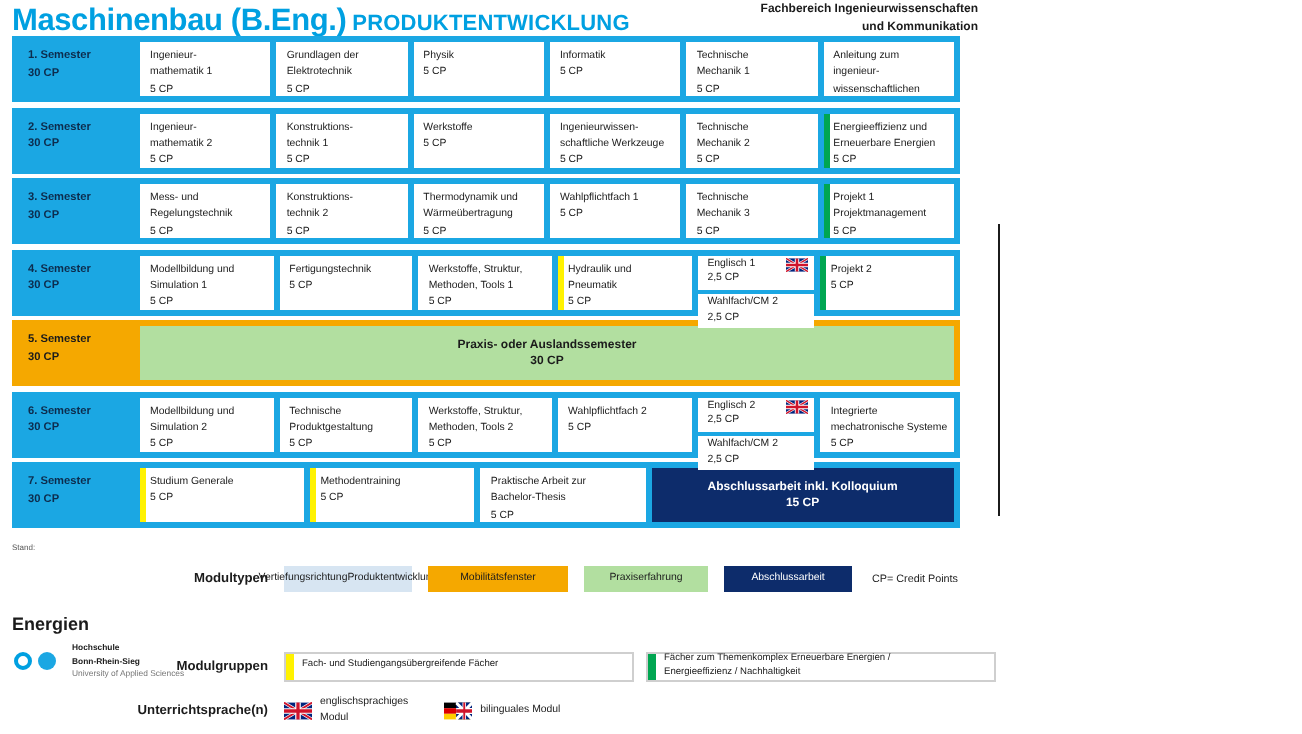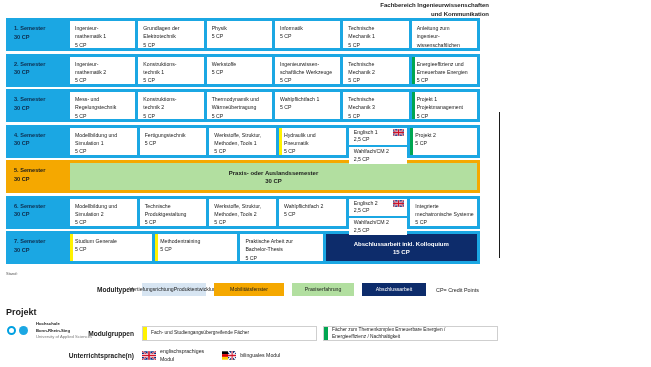--- a/index.html
+++ b/index.html
@@ -126,20 +126,23 @@
 
   .lang-item { display: flex; align-items: center; gap: 4px; }
   .lang-item .txt { font-size: 5.2px; line-height: 1.5; color: #1b1b1b; }
   .flag-lg { width: 14px; height: 9px; }
 </style>
 </head>
 <body>
 
 <div class="page">
 
+  <div class="title-bar">
+    <span class="title-main">Maschinenbau (B.Eng.)</span><span class="title-sub">PRODUKTENTWICKLUNG</span>
+  </div>
   <div class="dept">
     <div>Fachbereich Ingenieurwissenschaften</div>
     <div>und Kommunikation</div>
   </div>
 
   <div class="rows" id="rows">
       <div class="sem-row">
         <div class="sem-label">
           <div>1. Semester</div>
           <div>30 CP</div>
@@ -459,21 +462,21 @@
             <div>Abschlussarbeit inkl. Kolloquium</div>
             <div>15 CP</div>
           </div>
         </div>
       </div>
     </div>
 
   <div class="bracket"></div>
   <div class="footnote">Stand:</div>
 
-  <div class="legend-title">Projekt</div>
+  <div class="legend-title">Energien</div>
 
   <div class="logo">
     <div class="logo-ring"></div>
     <div class="logo-dot"></div>
     <div class="logo-text">
       <div class="b">Hochschule</div>
       <div class="b">Bonn-Rhein-Sieg</div>
       <div class="g">University of Applied Sciences</div>
     </div>
   </div>

